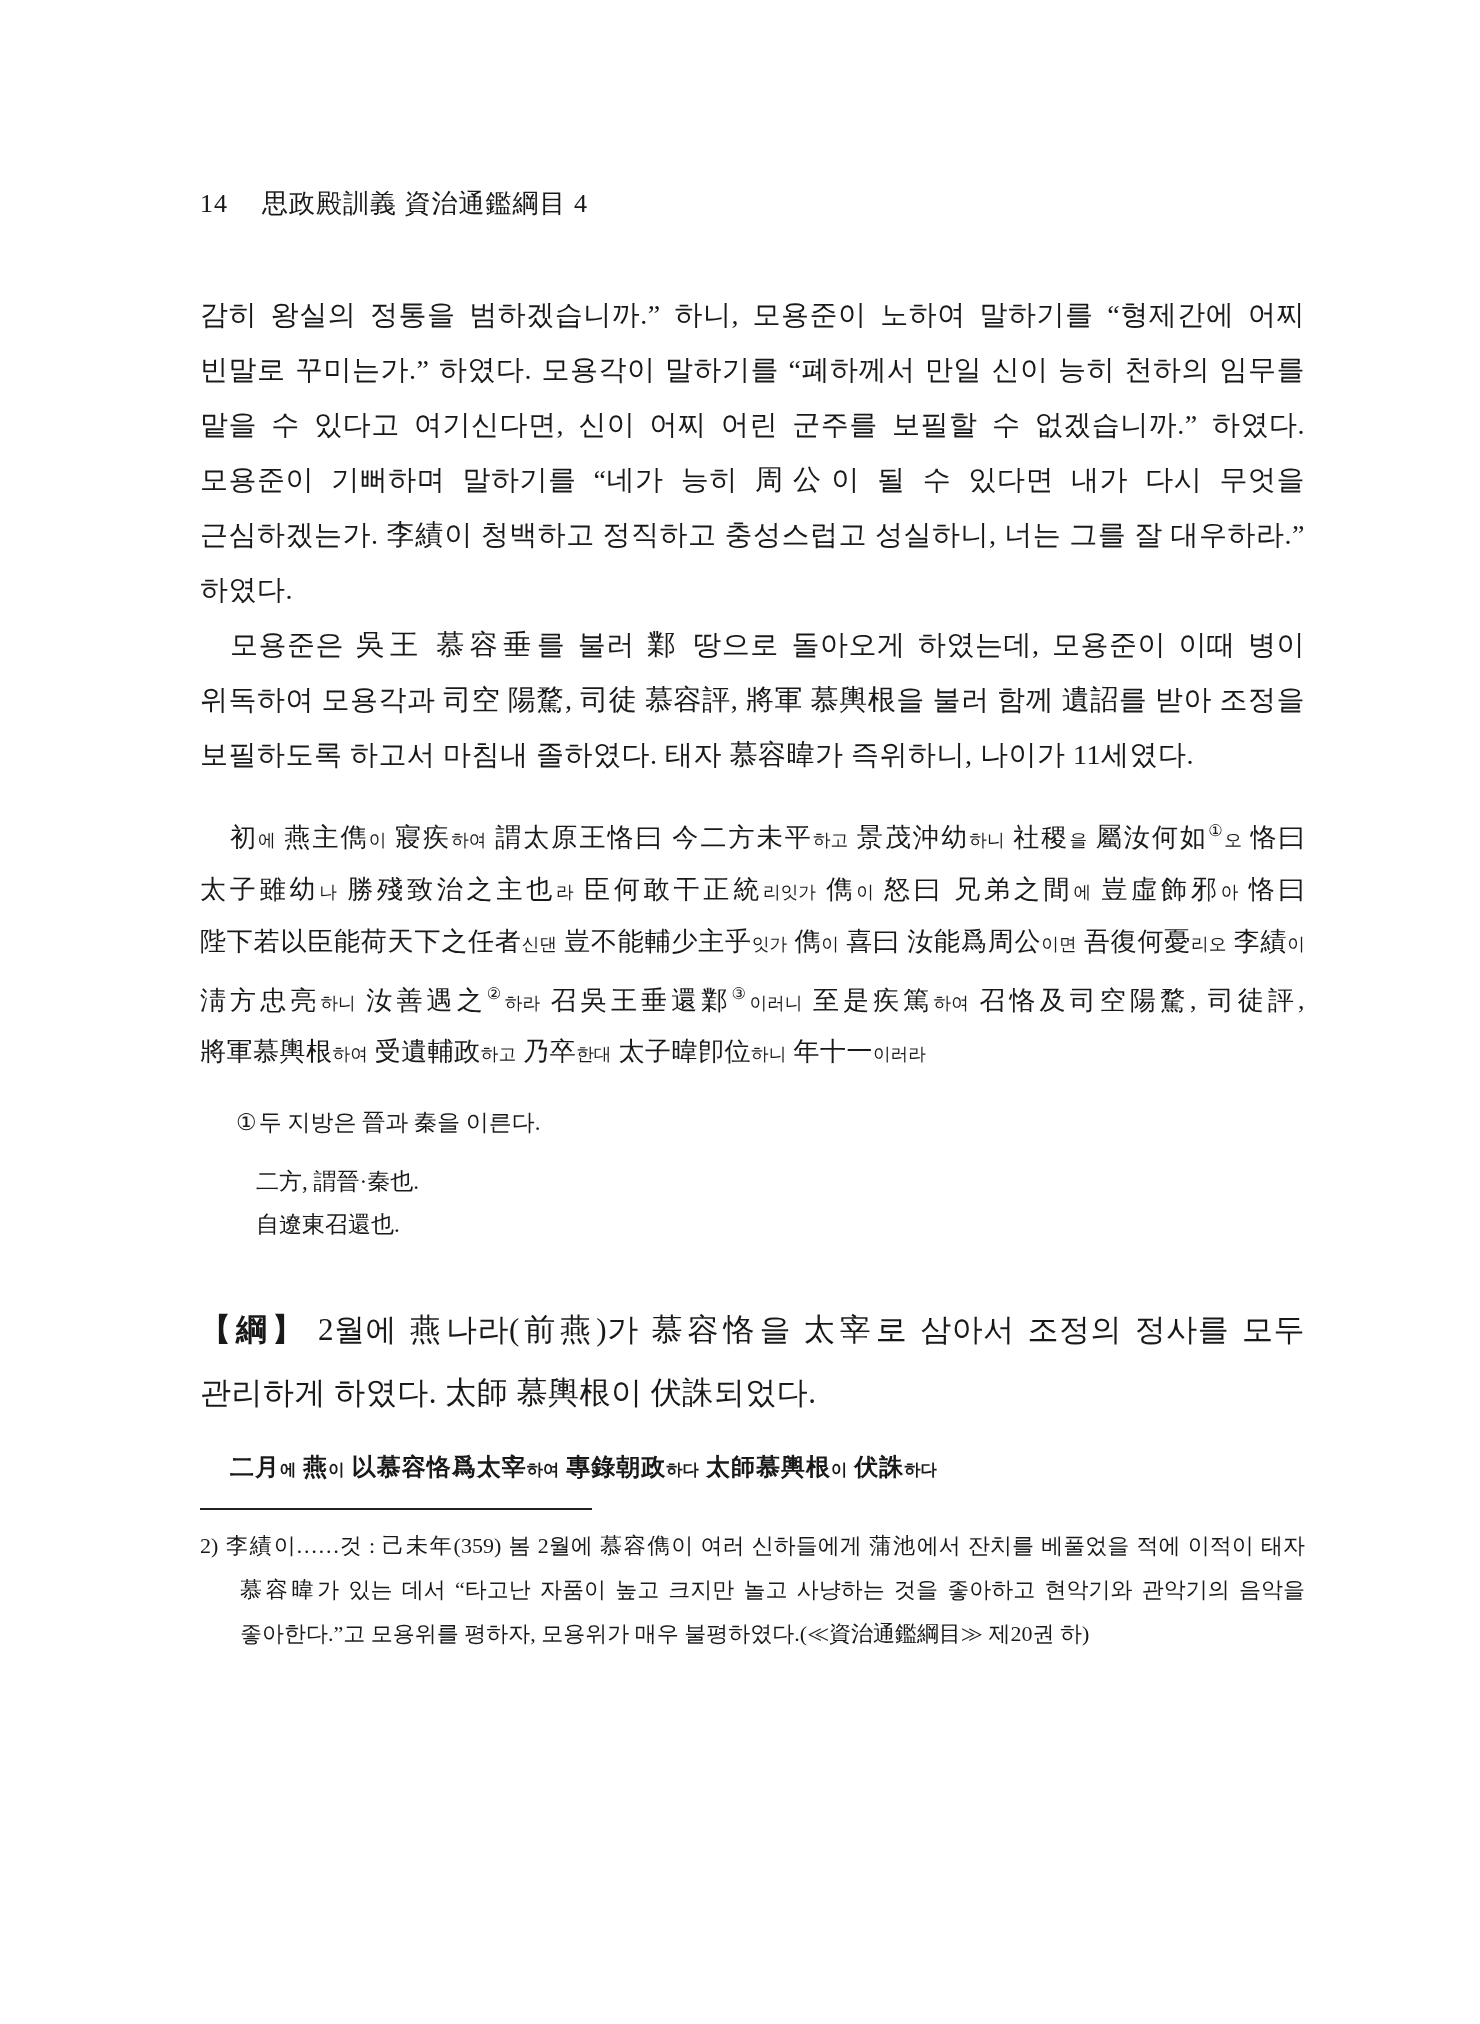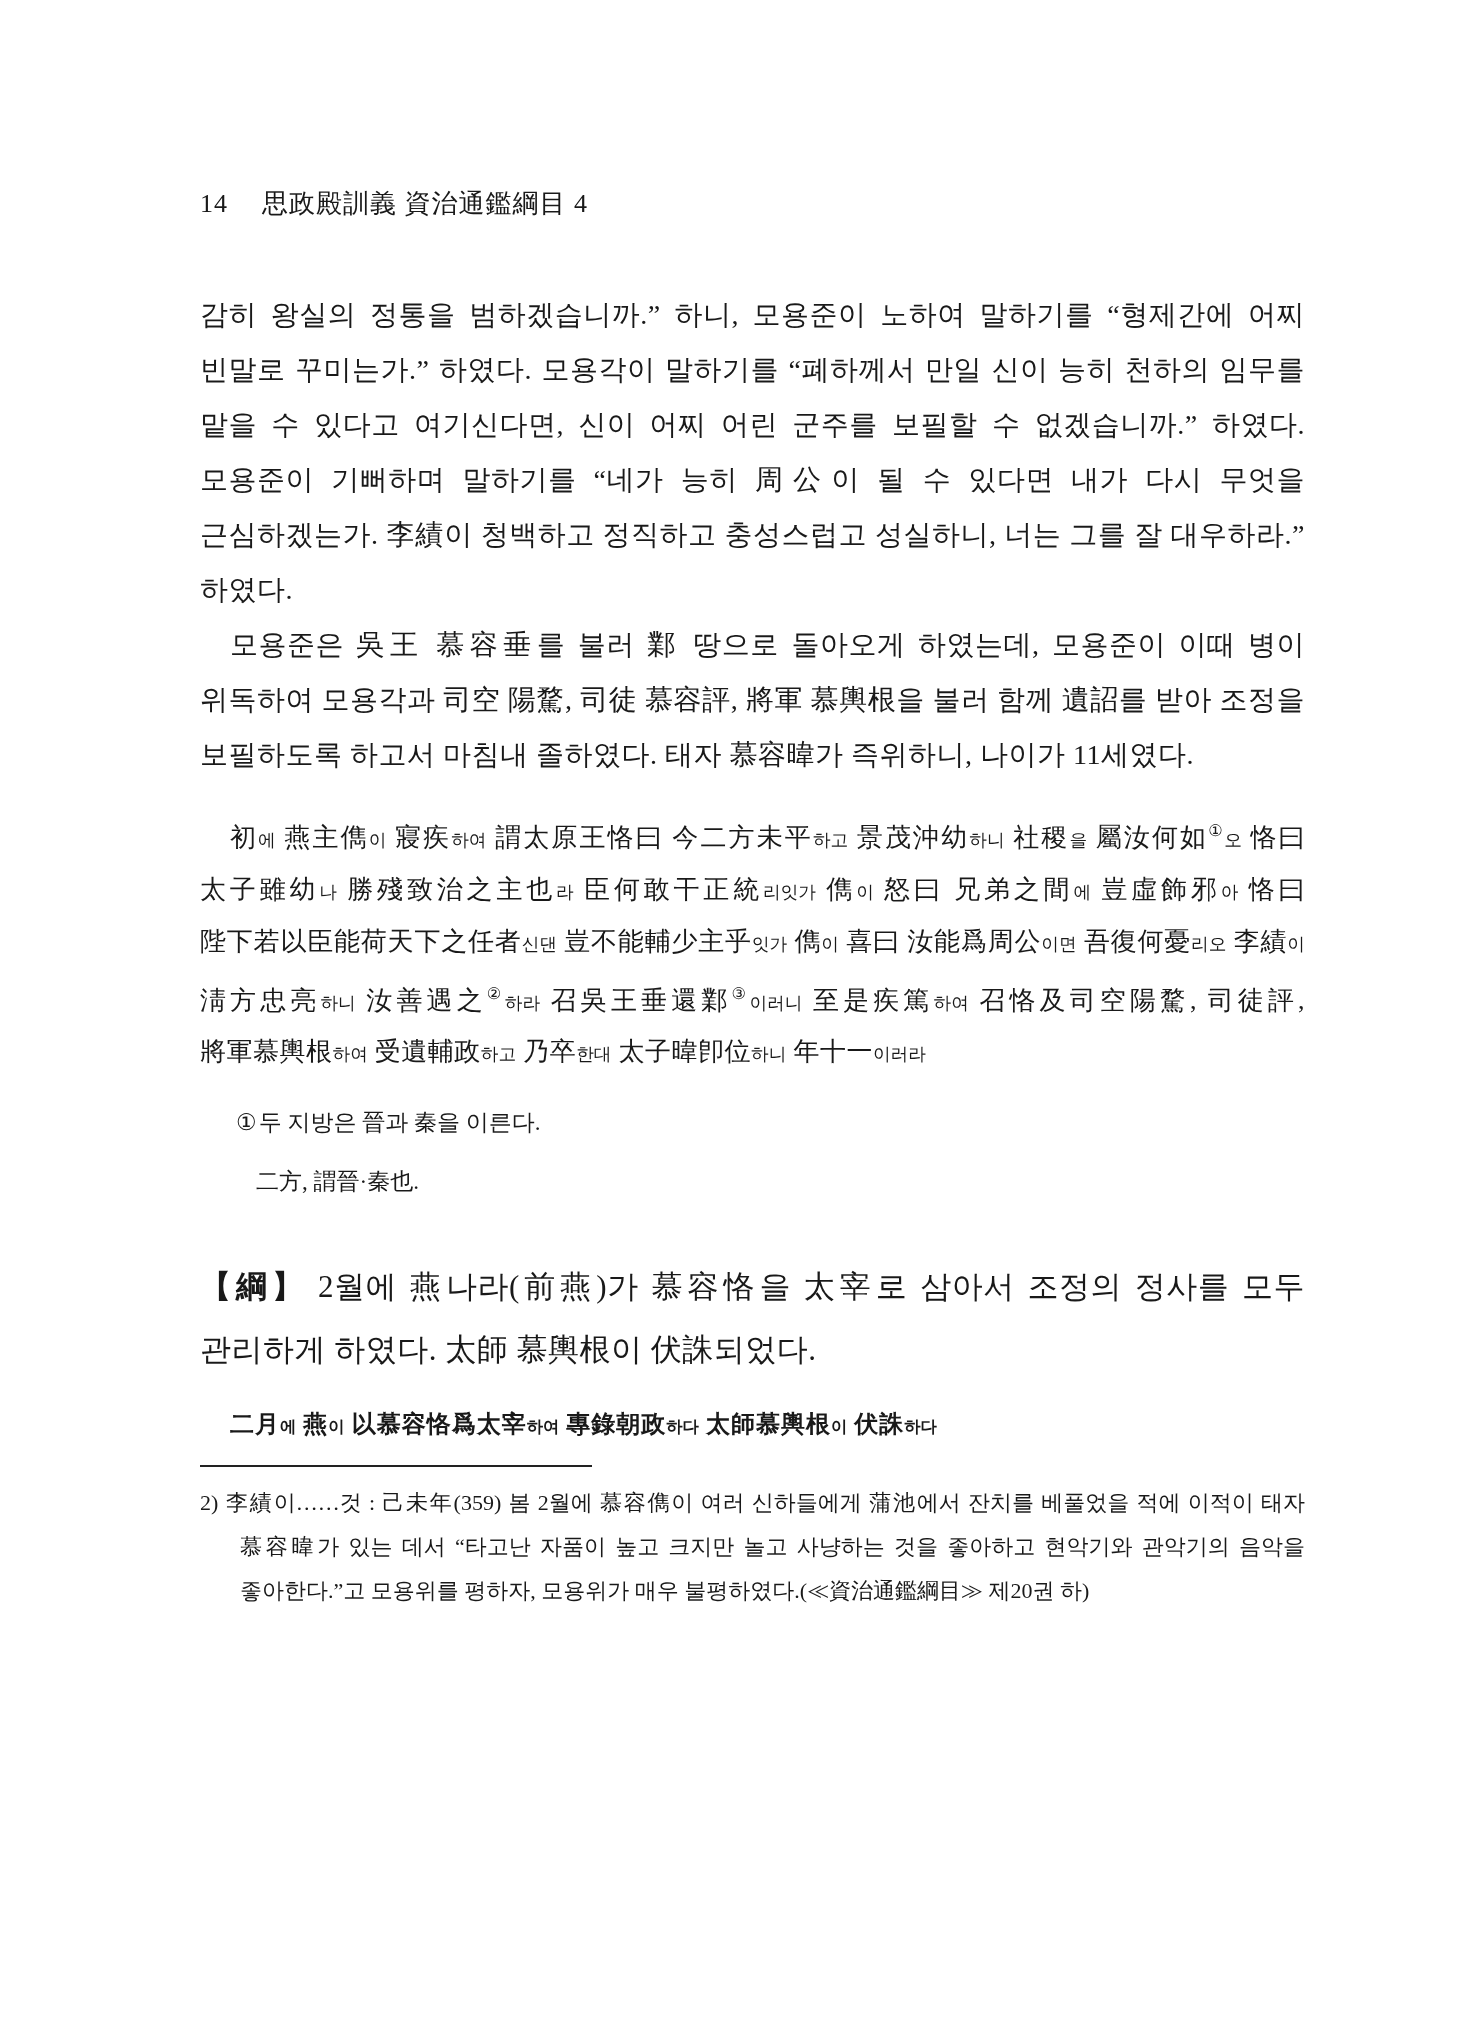--- a/index.html
+++ b/index.html
@@ -115,20 +115,21 @@
   <section>
     <p class="classical"><span>初</span><span class="to">에</span><span> 燕主儁</span><span class="to">이</span><span> 寢疾</span><span class="to">하여</span><span> 謂太原王恪曰 今二方未平</span><span class="to">하고</span><span> 景茂沖幼</span><span class="to">하니</span><span> 社稷</span><span class="to">을</span><span> 屬汝何如</span><span class="sup">①</span><span class="to">오</span><span> 恪曰 太子雖幼</span><span class="to">나</span><span> 勝殘致治之主也</span><span class="to">라</span><span> 臣何敢干正統</span><span class="to">리잇가</span><span> 儁</span><span class="to">이</span><span> 怒曰 兄弟之間</span><span class="to">에</span><span> 豈虛飾邪</span><span class="to">아</span><span> 恪曰 陛下若以臣能荷天下之任者</span><span class="to">신댄</span><span> 豈不能輔少主乎</span><span class="to">잇가</span><span> 儁</span><span class="to">이</span><span> 喜曰 汝能爲周公</span><span class="to">이면</span><span> 吾復何憂</span><span class="to">리오</span><span> 李績</span><span class="to">이</span><span> 淸方忠亮</span><span class="to">하니</span><span> 汝善遇之</span><span class="sup">②</span><span class="to">하라</span><span> 召吳王垂還鄴</span><span class="sup">③</span><span class="to">이러니</span><span> 至是疾篤</span><span class="to">하여</span><span> 召恪及司空陽騖, 司徒評, 將軍慕輿根</span><span class="to">하여</span><span> 受遺輔政</span><span class="to">하고</span><span> 乃卒</span><span class="to">한대</span><span> 太子暐卽位</span><span class="to">하니</span><span> 年十一</span><span class="to">이러라</span></p>
   </section>
 
   <section class="notes">
     <div>
       <p class="note-korean"><span class="note-marker">①</span><span><span>두 지방은 晉과 秦을 이른다.</span></span></p>
       <p class="note-hanja">二方, 謂晉·秦也.</p>
     </div>
     <div>
+      <p class="note-hanja">自遼東召還也.</p>
     </div>
   </section>
 
   <section class="gang">
     <p class="gang-line"><span class="gang-marker">【綱】</span><span>2월에 燕나라(前燕)가 慕容恪을 太宰로 삼아서 조정의 정사를 모두 관리하게 하였다. 太師 慕輿根이 伏誅되었다.</span></p>
     <p class="gang-original"><span>二月</span><span class="to">에</span><span> 燕</span><span class="to">이</span><span> 以慕容恪爲太宰</span><span class="to">하여</span><span> 專錄朝政</span><span class="to">하다</span><span> 太師慕輿根</span><span class="to">이</span><span> 伏誅</span><span class="to">하다</span></p>
   </section>
 
 
   <hr class="fn-divider">

